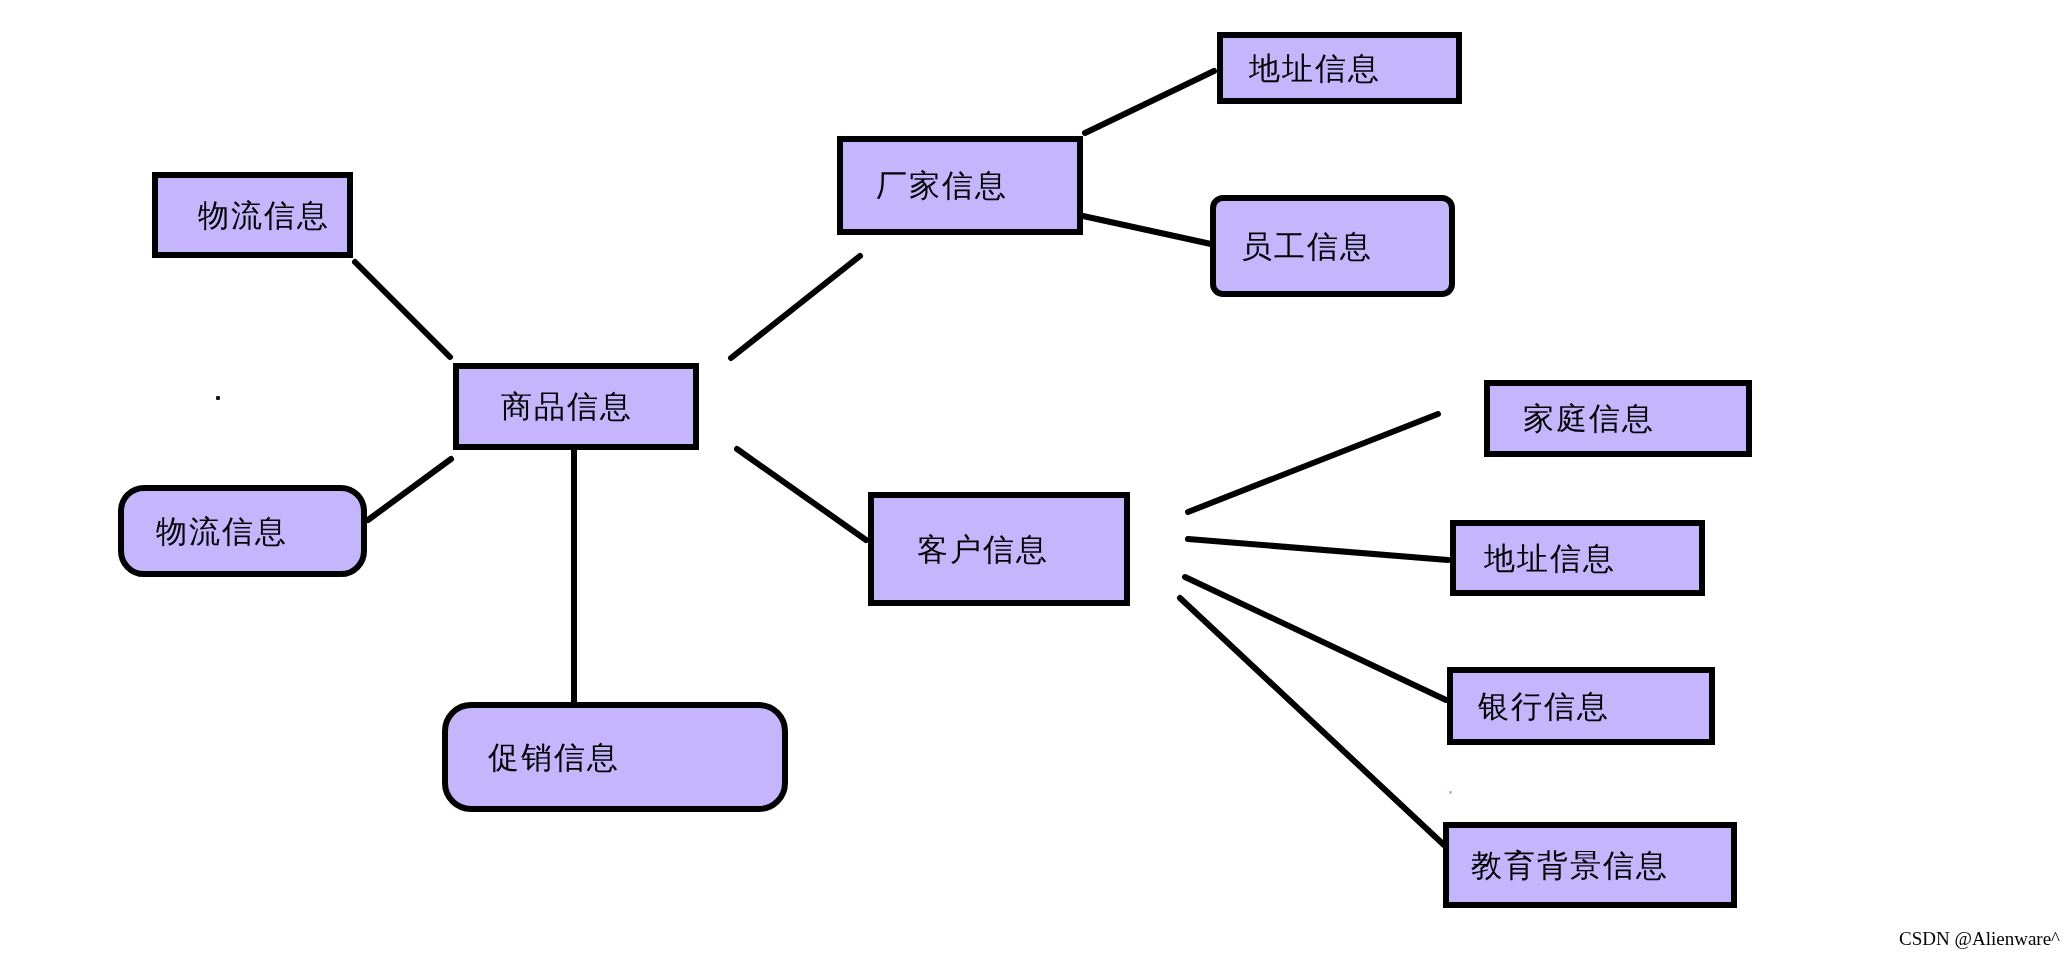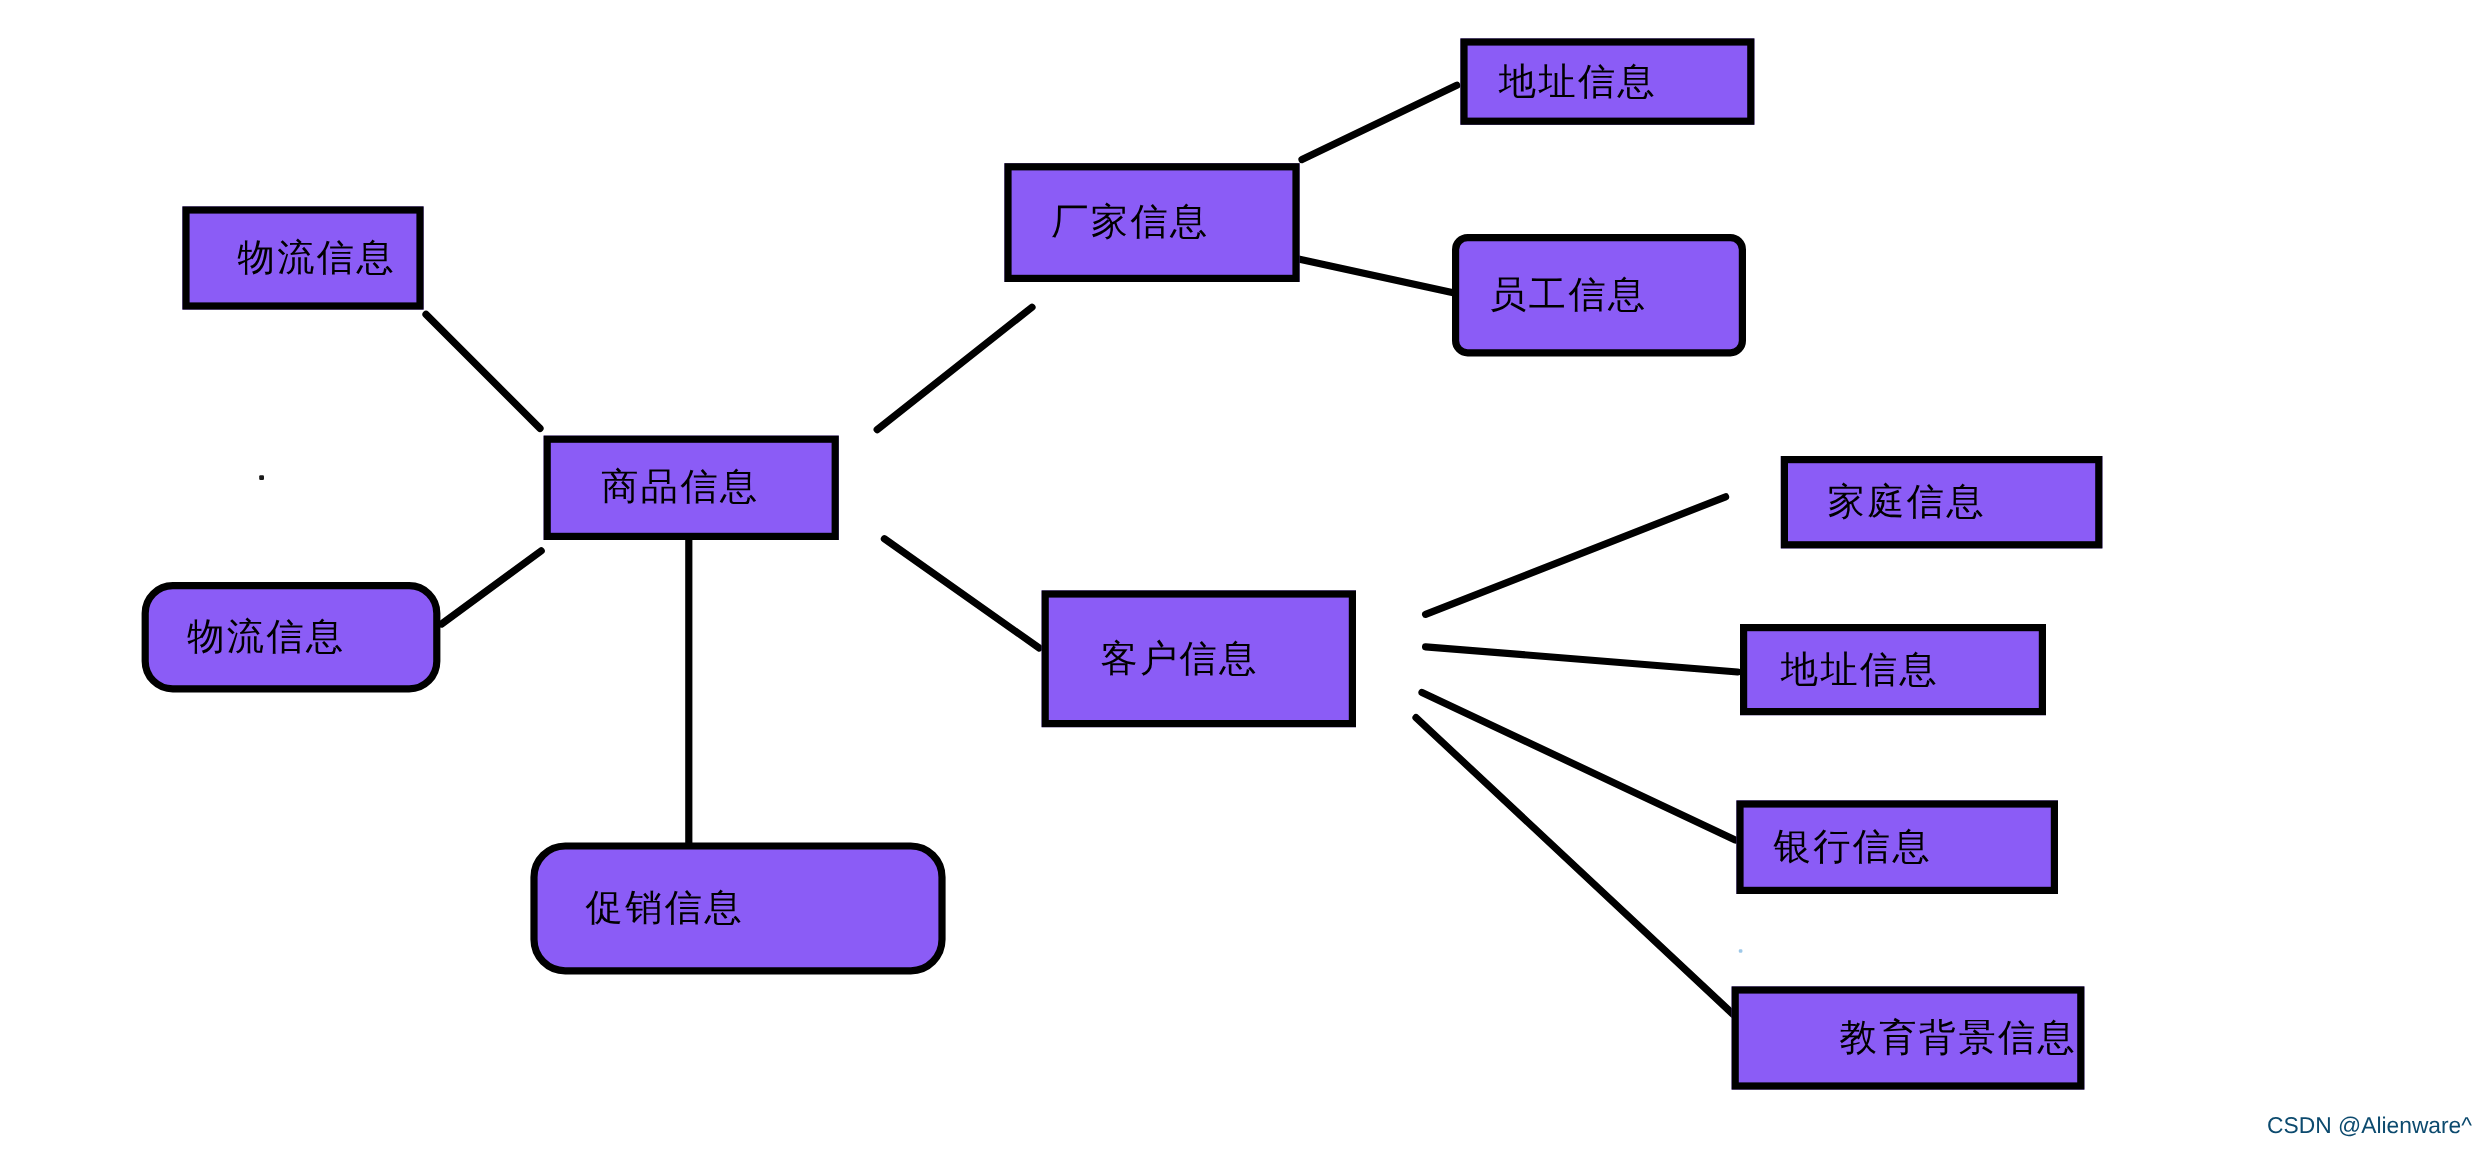--- a/index.html
+++ b/index.html
@@ -19,21 +19,21 @@
     position: absolute;
     left: 0;
     top: 0;
     width: 2072px;
     height: 959px;
   }
   .node {
     position: absolute;
     box-sizing: border-box;
     border: 6px solid #000000;
-    background: #8b5cf6;
+    background: #c4b5fd;
     display: flex;
     align-items: center;
   }
   .node .label {
     font-size: 31px;
     letter-spacing: 2px;
     color: #000000;
     white-space: nowrap;
     line-height: 1;
   }
@@ -95,22 +95,22 @@
       </div>
       <div class="node" style="left: 1440px; top: 380px; width: 268px; height: 77px; padding-left: 33px; margin-left: 44px;">
         <span class="label">家庭信息</span>
       </div>
       <div class="node" style="left: 1450px; top: 520px; width: 255px; height: 76px; padding-left: 28px;">
         <span class="label">地址信息</span>
       </div>
       <div class="node" style="left: 1447px; top: 667px; width: 268px; height: 78px; padding-left: 25px;">
         <span class="label">银行信息</span>
       </div>
-      <div class="node" style="left: 1443px; top: 822px; width: 294px; height: 86px; padding-left: 22px; justify-content: flex-end;">
+      <div class="node" style="left: 1443px; top: 822px; width: 294px; height: 86px; padding-left: 22px;">
         <span class="label">教育背景信息</span>
       </div>
     </div>
   <div id="marks-layer">
       <div class="stray" style="left: 216px; top: 396px; width: 4px; height: 4px; background: rgb(26, 26, 26);"></div>
       <div class="stray" style="left: 1449px; top: 791px; width: 3px; height: 3px; background: rgb(158, 200, 232);"></div>
     </div>
-  <div class="watermark" title="CSDN @Alienware^" style="color: #0c4a6e;">CSDN @Alienware^</div>
+  <div class="watermark" title="CSDN @Alienware^" style="color: #000000; font-family: Liberation Serif, serif;">CSDN @Alienware^</div>
 </div>
 
 </body></html>

